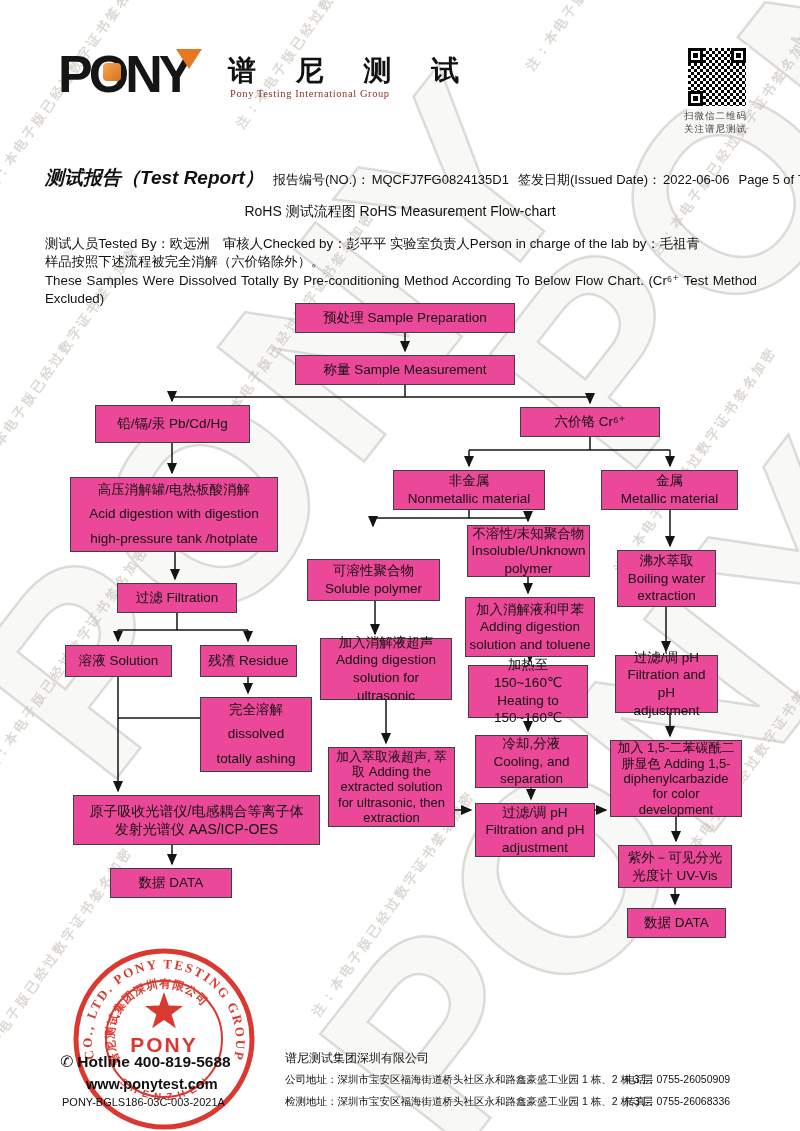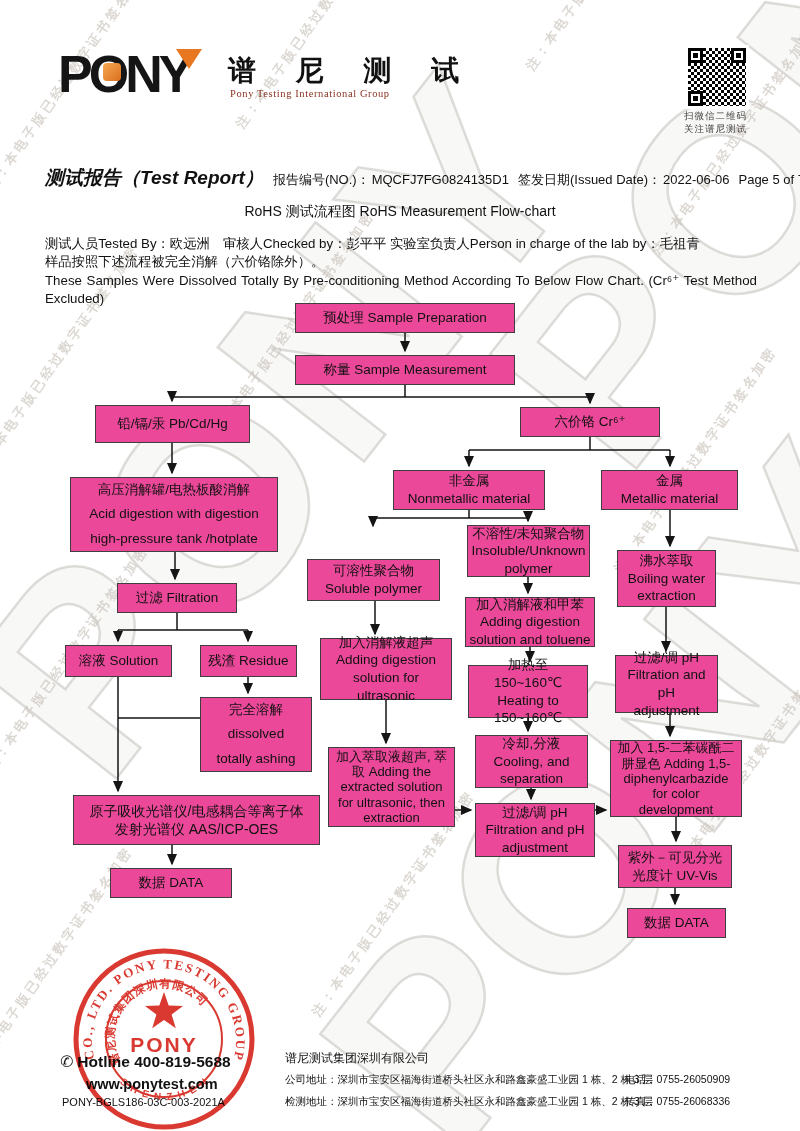--- a/index.html
+++ b/index.html
@@ -160,21 +160,21 @@
 high-pressure tank /hotplate</div>
   <div class="fbox lh-md" style="left:307px;top:530px;width:133px;height:42px;margin-top:29px;">可溶性聚合物
 Soluble polymer</div>
   <div class="fbox lh-md" style="left:467px;top:525px;width:123px;height:52px;">不溶性/未知聚合物
 Insoluble/Unknown
 polymer</div>
   <div class="fbox lh-md" style="left:617px;top:550px;width:99px;height:57px;">沸水萃取
 Boiling water
 extraction</div>
   <div class="fbox" style="left:117px;top:583px;width:120px;height:30px;">过滤 Filtration</div>
-  <div class="fbox lh-md" style="left:465px;top:597px;width:130px;height:50px;">加入消解液和甲苯
+  <div class="fbox lh-md" style="left:465px;top:597px;width:130px;height:60px;">加入消解液和甲苯
 Adding digestion
 solution and toluene</div>
   <div class="fbox lh-md" style="left:320px;top:638px;width:132px;height:62px;">加入消解液超声
 Adding digestion
 solution for ultrasonic</div>
   <div class="fbox" style="left:65px;top:645px;width:107px;height:32px;">溶液 Solution</div>
   <div class="fbox" style="left:200px;top:645px;width:97px;height:32px;">残渣 Residue</div>
   <div class="fbox lh-md" style="left:468px;top:665px;width:120px;height:53px;">加热至 150~160℃
 Heating to
 150~160℃</div>

